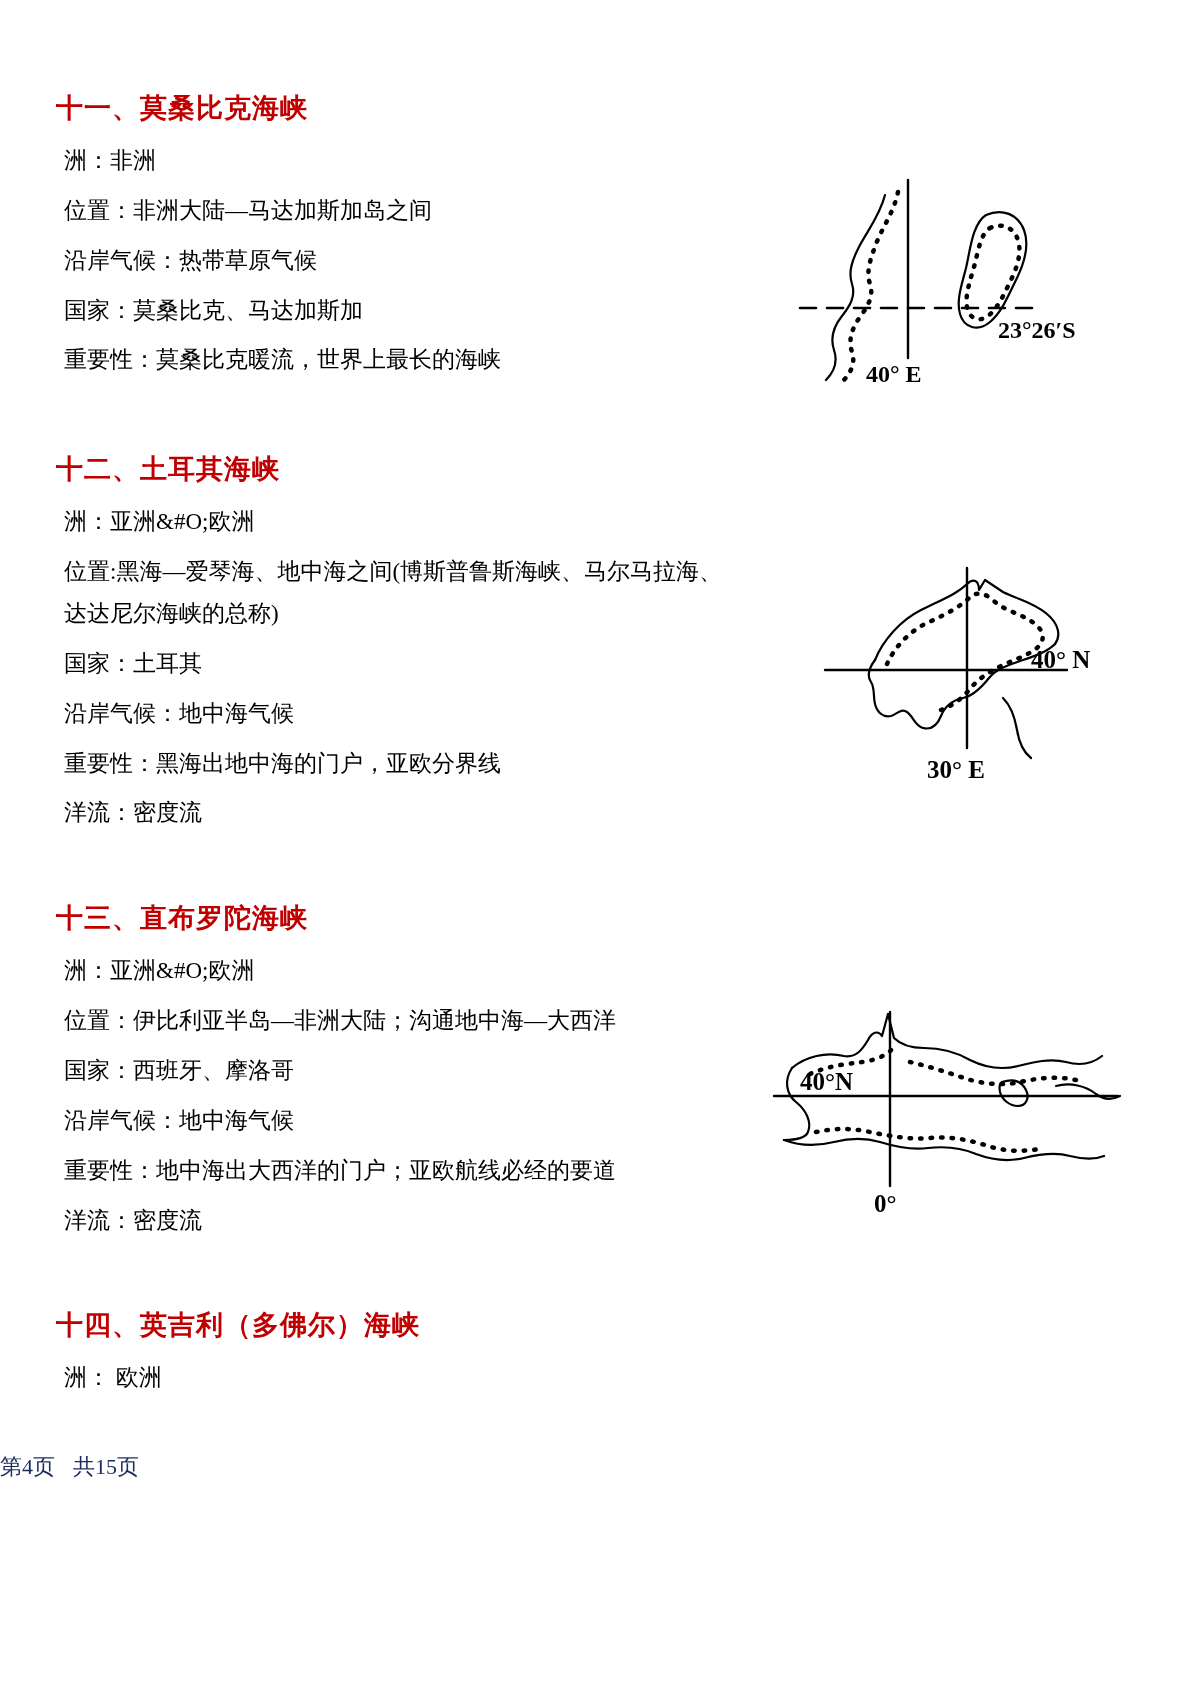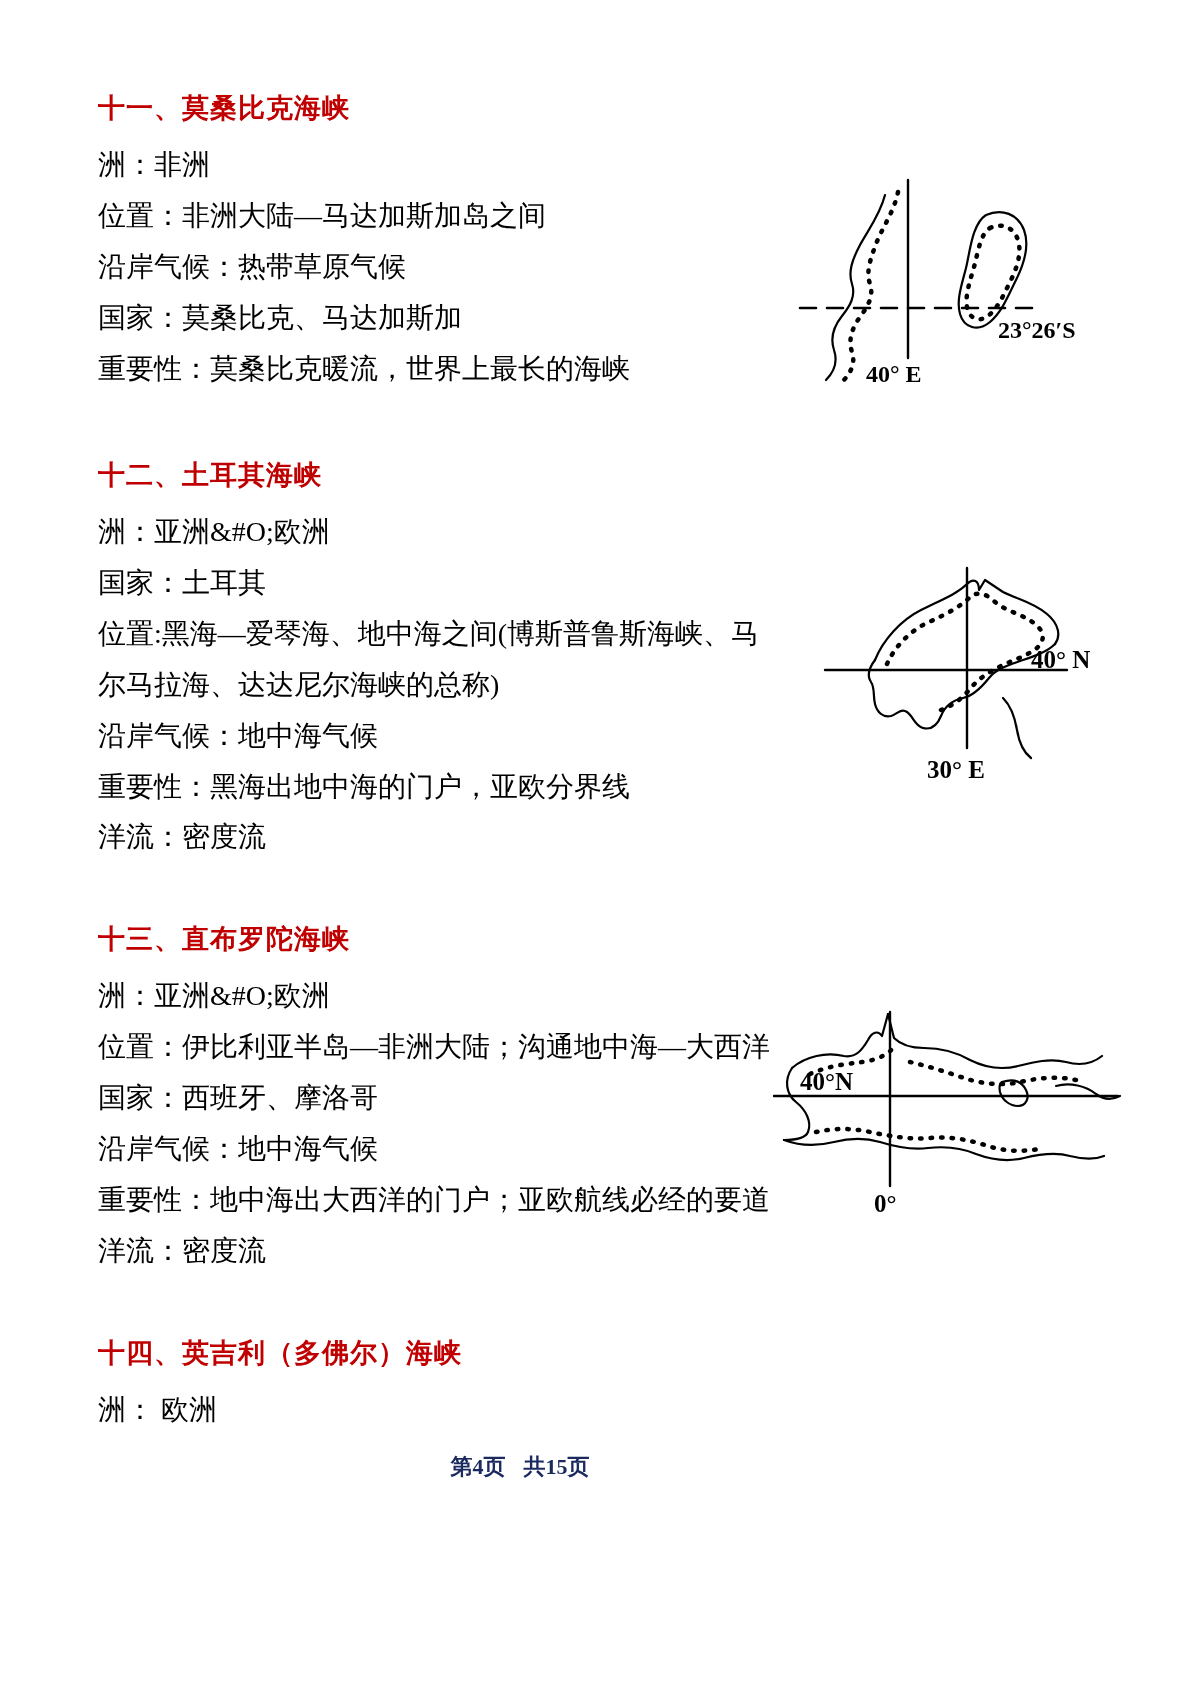--- a/index.html
+++ b/index.html
@@ -13,37 +13,37 @@
     position: relative;
     font-family: "Liberation Serif", "DejaVu Serif", serif;
     color: #000000;
     overflow: hidden;
   }
   .page {
     position: relative;
     width: 1040px;
     height: 1686px;
     box-sizing: border-box;
-    padding: 90px 120px 0 98px;
+    padding: 90px 120px 0 56px;
   }
   .section {
     position: relative;
   }
   .sec-title {
     color: #c00000;
     font-weight: bold;
     font-size: 27px;
     letter-spacing: 1px;
     margin: 0 0 14px 0;
     font-family: "Liberation Serif", "DejaVu Serif", serif;
   }
   .line {
-    font-size: 28px;
+    font-size: 23px;
     line-height: 1.82;
-    margin: 0;
+    margin: 8px;
     white-space: normal;
   }
   .lines {
     max-width: 660px;
   }
   .lines-wide {
     max-width: 680px;
   }
   .spacer-1 { height: 62px; }
   .spacer-2 { height: 58px; }
@@ -52,23 +52,22 @@
   .fig {
     position: absolute;
   }
   .fig svg { display: block; }
 
   .footer {
     position: absolute;
     left: 0;
     right: 0;
     top: 1452px;
-    text-align: center;
     font-size: 22px;
-    font-weight: bold;
+    font-weight: normal;
     color: #1a2a5e;
   }
   .footer .gap { display: inline-block; width: 18px; }
 </style>
 </head>
 <body>
 
 <div class="page">
 
   <div class="section">
@@ -102,22 +101,22 @@
       <text x="76" y="222" font-family="'Liberation Serif', serif" font-size="24" font-weight="bold" fill="#000">40° E</text>
     </svg>
   </div>
 
   <div class="spacer-1"></div>
 
   <div class="section">
     <div class="sec-title">十二、土耳其海峡</div>
     <div class="lines-wide">
       <p class="line">洲：亚洲&amp;#O;欧洲</p>
+      <p class="line">位置:黑海—爱琴海、地中海之间(博斯普鲁斯海峡、马尔马拉海、达达尼尔海峡的总称)</p>
       <p class="line">国家：土耳其</p>
-      <p class="line">位置:黑海—爱琴海、地中海之间(博斯普鲁斯海峡、马尔马拉海、达达尼尔海峡的总称)</p>
       <p class="line">沿岸气候：地中海气候</p>
       <p class="line">重要性：黑海出地中海的门户，亚欧分界线</p>
       <p class="line">洋流：密度流</p>
     </div>
   </div>
 
   <div class="fig" style="left:817px; top:540px;">
     <svg width="320" height="260" viewBox="0 0 320 260">
       <g fill="none" stroke="#000" stroke-width="2.2" stroke-linejoin="round" stroke-linecap="round">
 

